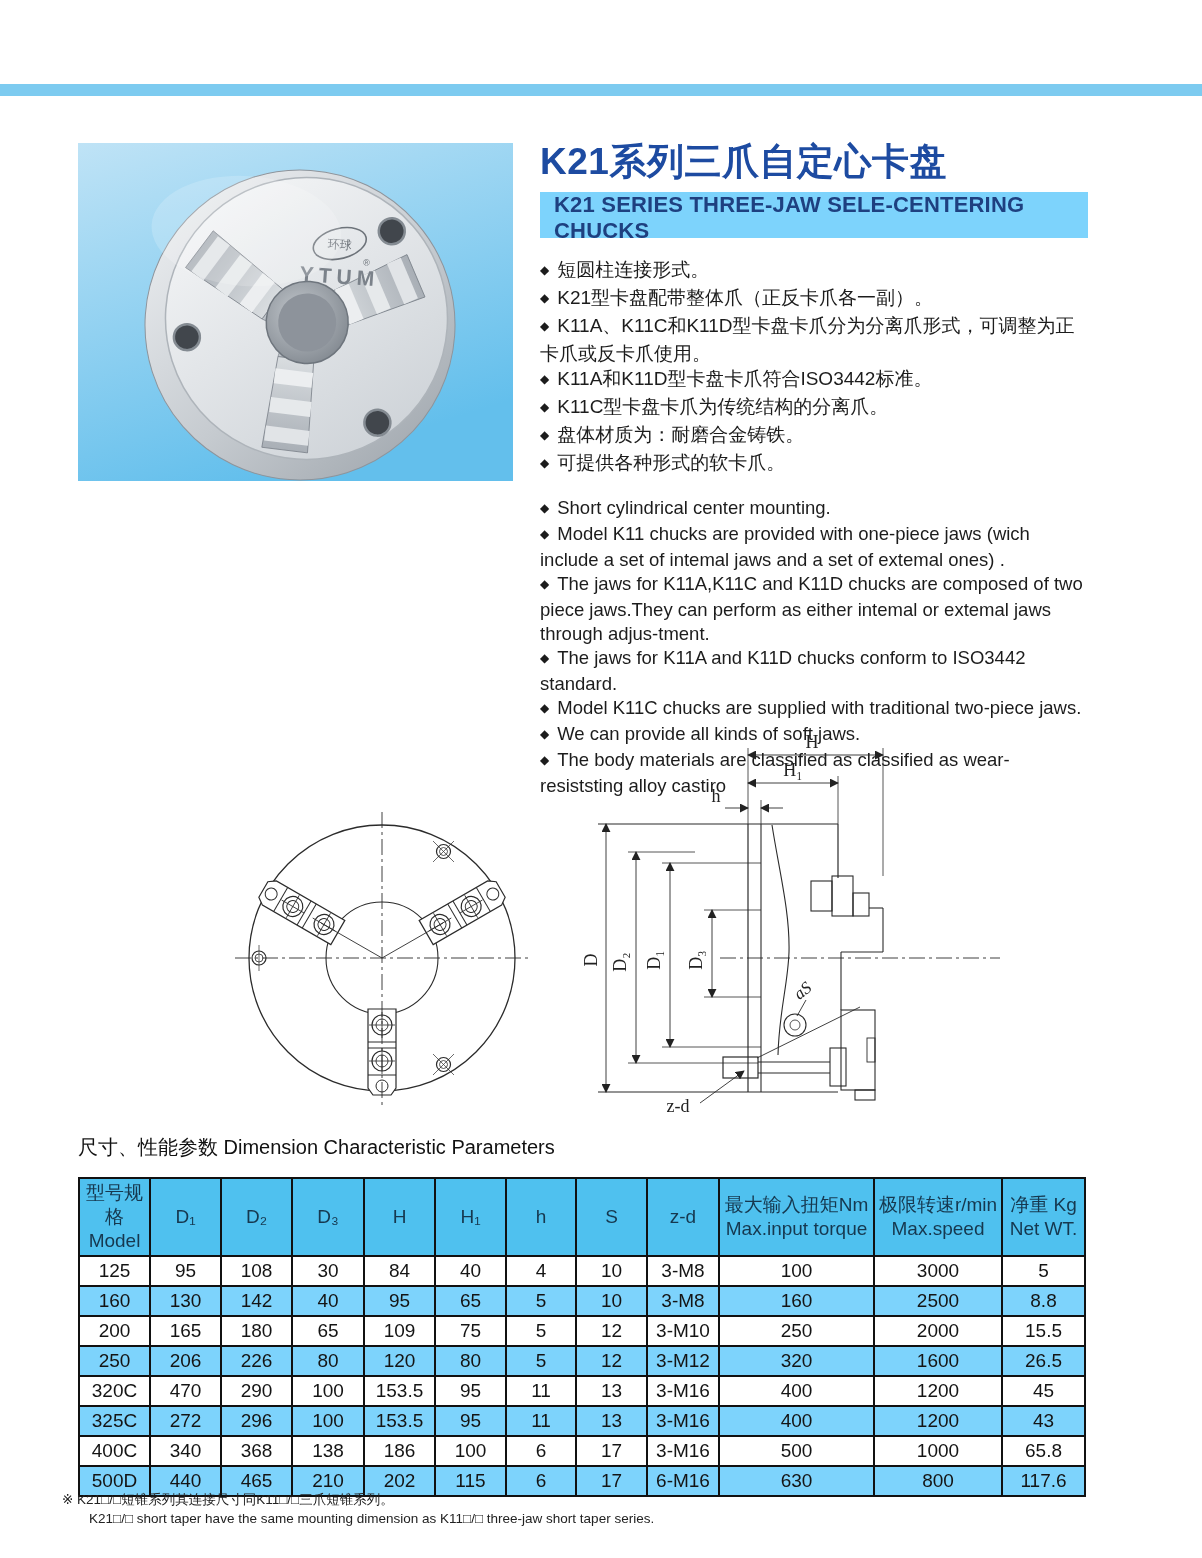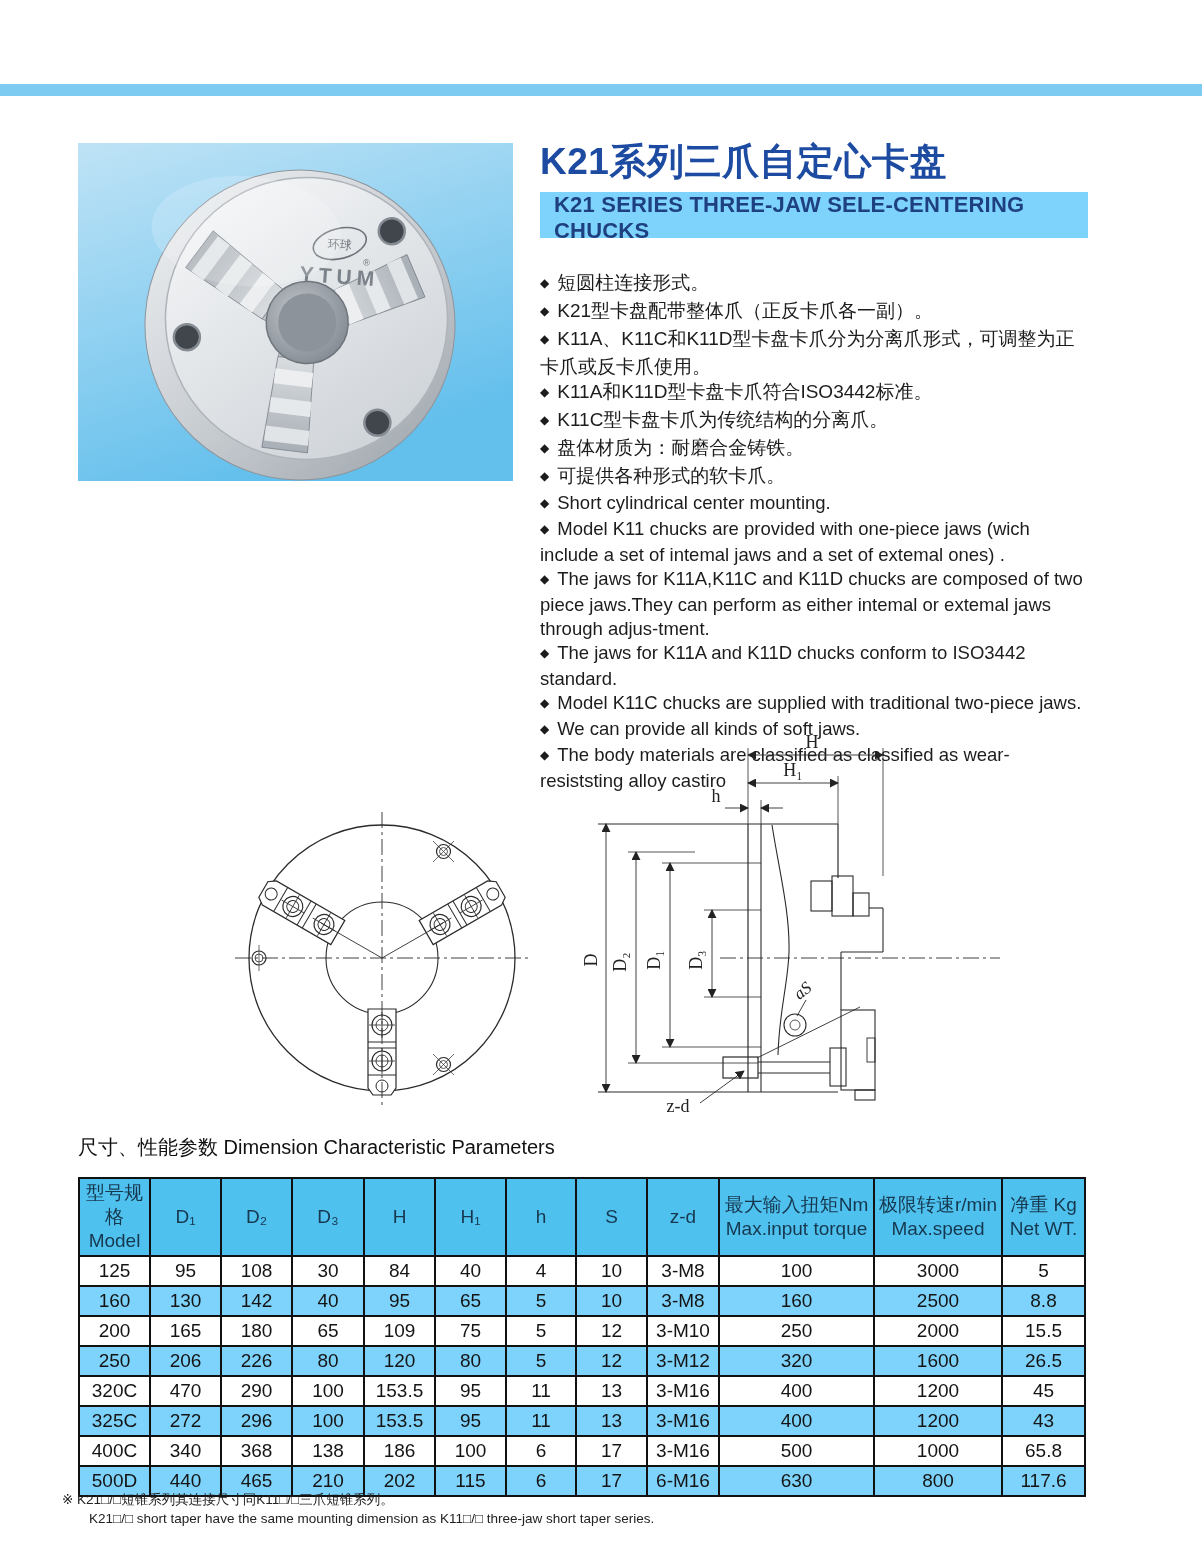--- a/index.html
+++ b/index.html
@@ -10,23 +10,23 @@
   .top-bar { position:absolute; left:0; top:84px; width:1202px; height:12px; background:#7dcbf0; }
 
   .photo-box { position:absolute; left:78px; top:143px; width:435px; height:338px; }
   .photo-box svg { display:block; }
 
   .right-col { position:absolute; left:540px; top:140px; width:548px; }
   .page-title { font-size:37px; font-weight:bold; color:#1d4ba1; letter-spacing:0.5px; line-height:44px; }
   .banner { margin-top:8px; height:46px; background:#7dd3fc; display:flex; padding-left:14px; }
   .banner-text { font-size:22px; font-weight:600; color:#1e4080; letter-spacing:0.2px; }
 
-  .features-zh { margin-top:32px; list-style:none; }
+  .features-zh { margin-top:19px; list-style:none; }
   .features-zh li { font-size:19px; line-height:25px; color:#1c1c1c; }
-  .features-en { list-style:none; }
+  .features-en { margin-top:18px; list-style:none; }
   .features-en li { font-size:18.5px; line-height:24px; color:#1c1c1c; }
   .features-zh li::before, .features-en li::before {
     content:"◆"; font-size:12px; margin-right:8px; position:relative; top:-2px; color:#1c1c1c;
   }
 
   .drawings { position:absolute; left:0; top:720px; width:1202px; height:425px; }
 
   .table-title { position:absolute; left:78px; top:1134px; font-size:20px; color:#111; }
 
   table.dim { position:absolute; left:78px; top:1177px; width:1007px; border-collapse:collapse; table-layout:fixed; }

